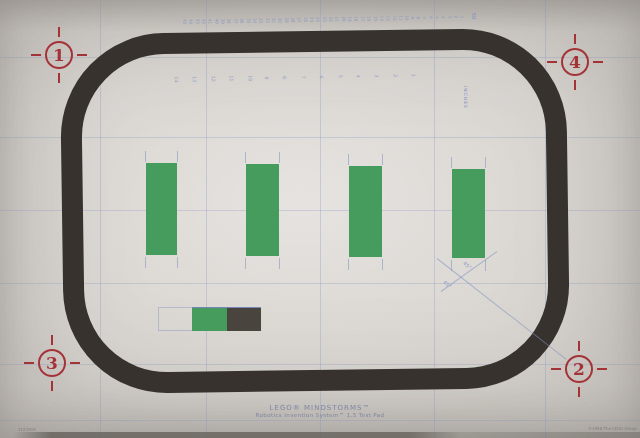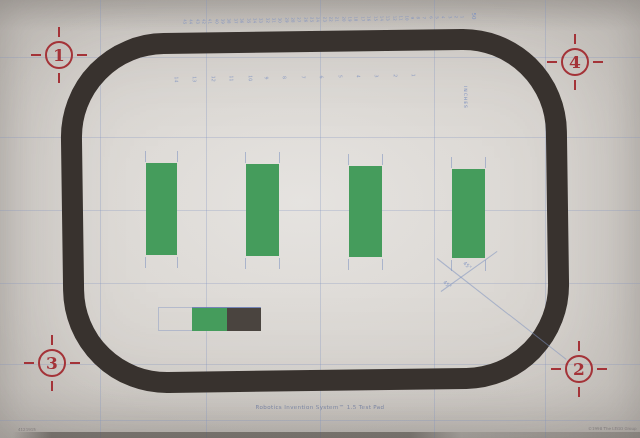--- a/index.html
+++ b/index.html
@@ -220,20 +220,21 @@
 
   <div class="unit-label" style="left:470px; top:13px; font-size:5.5px; transform:rotate(90deg);">50</div>
   <div class="unit-label" style="left:468px; top:86px; font-size:4.5px; letter-spacing:1px; transform:rotate(90deg); transform-origin:left top;">INCHES</div>
 
   <div id="startbox-outline"></div>
   <div id="startbox-topline"></div>
   <div id="startbox-green"></div>
   <div id="startbox-dark"></div>
 
   <div id="title">
+    <div class="t1">LEGO® MINDSTORMS™</div>
     <div class="t2">Robotics Invention System™ 1.5 Test Pad</div>
   </div>
 
   <div class="smallprint" style="left:18px; top:427px;">4121915</div>
   <div class="smallprint" style="left:588px; top:426px;">©1998 The LEGO Group</div>
 
   <div id="bottom-shadow"></div>
 </div>
 
 </body></html>

